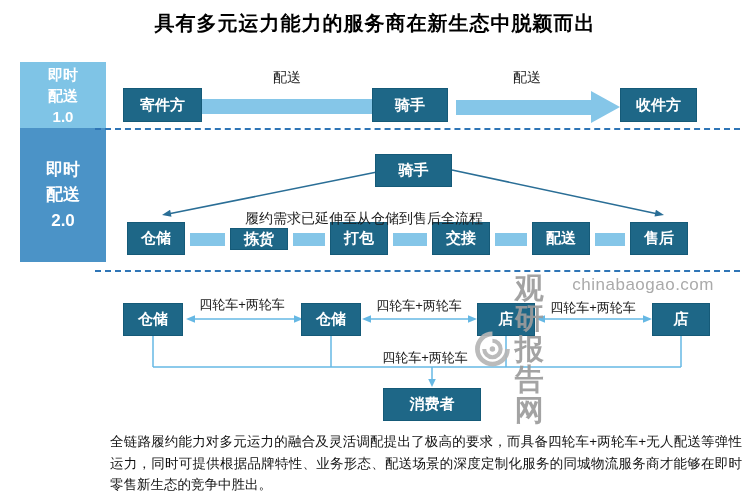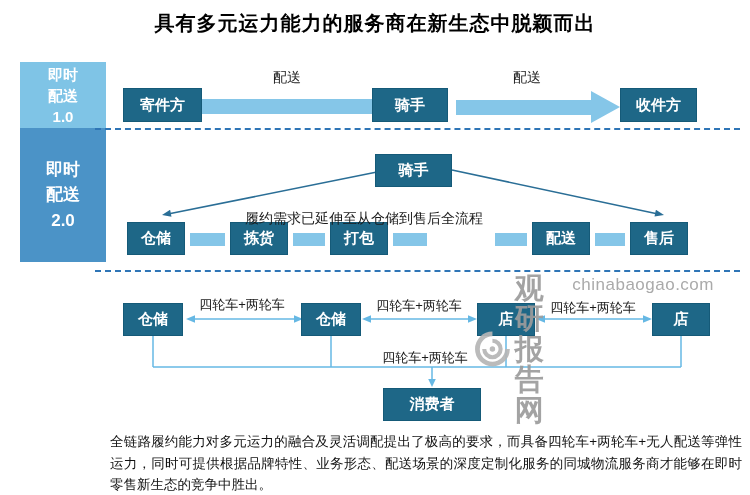--- a/index.html
+++ b/index.html
@@ -110,22 +110,23 @@
 
   <div class="abs node" style="left:123px;top:88px;width:79px;height:34px;">寄件方</div>
   <div class="abs node" style="left:372px;top:88px;width:76px;height:34px;">骑手</div>
   <div class="abs node" style="left:620px;top:88px;width:77px;height:34px;">收件方</div>
   <div class="abs edge-label big" style="left:237px;top:69px;width:100px;">配送</div>
   <div class="abs edge-label big" style="left:477px;top:69px;width:100px;">配送</div>
 
   <div class="abs node" style="left:375px;top:154px;width:77px;height:33px;">骑手</div>
   <div class="abs" id="note2">履约需求已延伸至从仓储到售后全流程</div>
   <div class="abs node" style="left:127px;top:222px;width:58px;height:33px;">仓储</div>
-  <div class="abs node" style="left:230px;top:222px;width:58px;height:33px;">拣货</div>
+  <div class="abs node" style="left:230px;top:228px;width:58px;height:22px;">拣货</div>
   <div class="abs node" style="left:330px;top:222px;width:58px;height:33px;">打包</div>
+  <div class="abs node" style="left:432px;top:222px;width:58px;height:33px;">交接</div>
   <div class="abs node" style="left:532px;top:222px;width:58px;height:33px;">配送</div>
   <div class="abs node" style="left:630px;top:222px;width:58px;height:33px;">售后</div>
 
   <div class="abs node" style="left:123px;top:303px;width:60px;height:33px;">仓储</div>
   <div class="abs node" style="left:301px;top:303px;width:60px;height:33px;">仓储</div>
   <div class="abs node" style="left:477px;top:303px;width:58px;height:33px;">店</div>
   <div class="abs node" style="left:652px;top:303px;width:58px;height:33px;">店</div>
   <div class="abs edge-label" style="left:182px;top:296px;width:120px;">四轮车+两轮车</div>
   <div class="abs edge-label" style="left:359px;top:297px;width:120px;">四轮车+两轮车</div>
   <div class="abs edge-label" style="left:533px;top:299px;width:120px;">四轮车+两轮车</div>

